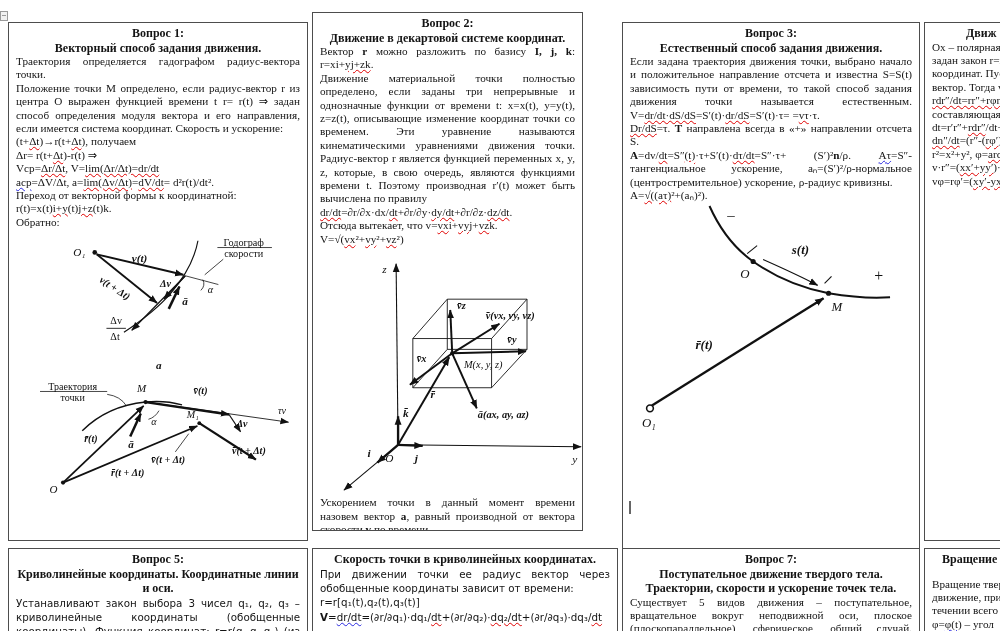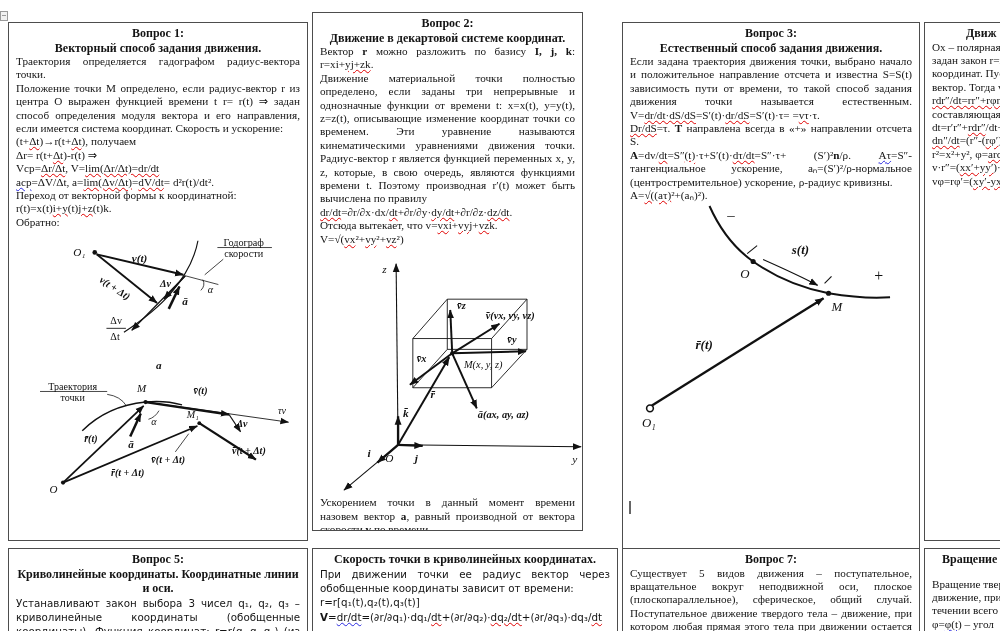--- a/index.html
+++ b/index.html
@@ -229,20 +229,21 @@
   <div class="cell sans" style="left:312px;top:548px;width:306px;height:300px">
     <div class="t2">Скорость точки в криволинейных координатах.</div>
     <p class="j"><span>При движении точки ее радиус вектор через обобщенные координаты зависит от времени:</span></p>
     <p class="f"><span>r=r[q₁(t),q₂(t),q₃(t)]</span></p>
     <p class="f"><span class="m-s">V</span><span>=</span><span class="m-b">dr/dt</span><span>=(∂r/∂q₁)·dq₁/</span><span class="m-r">dt</span><span>+(∂r/∂q₂)·</span><span class="m-r">dq₂/dt</span><span>+(∂r/∂q₃)·dq₃/</span><span class="m-r">dt</span></p>
 
   </div>
 
   <div class="cell" style="left:622px;top:548px;width:298px;height:300px">
     <div class="t1">Вопрос 7:</div>
+    <div class="t2">Поступательное движение твердого тела. Траектории, скорости и ускорение точек тела.</div>
     <p class="j"><span>Существует 5 видов движения – поступательное, вращательное вокруг неподвижной оси, плоское (плоскопараллельное), сферическое, общий случай. Поступательное движение твердого тела – движение, при котором любая прямая этого тела при движении остается параллельной самой себе.</span></p>
   </div>
 
   <div class="cell" style="left:924px;top:548px;width:300px;height:300px">
     <div class="t2 pad-title-8">Вращение твер</div>
     <p class="f gap-top"><span>Вращение тверд</span></p>
     <p class="f"><span>движение, при к</span></p>
     <p class="f"><span>течении всего вр</span></p>
     <p class="f"><span>φ=</span><span class="m-b">φ(t)</span><span> – угол</span></p>
   </div>

